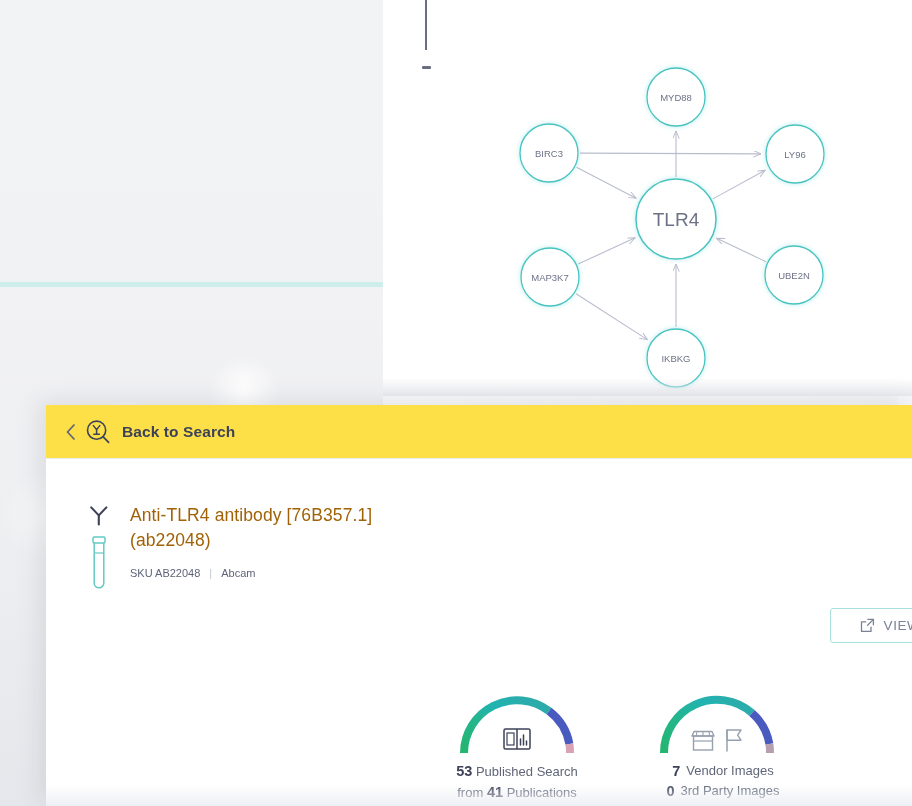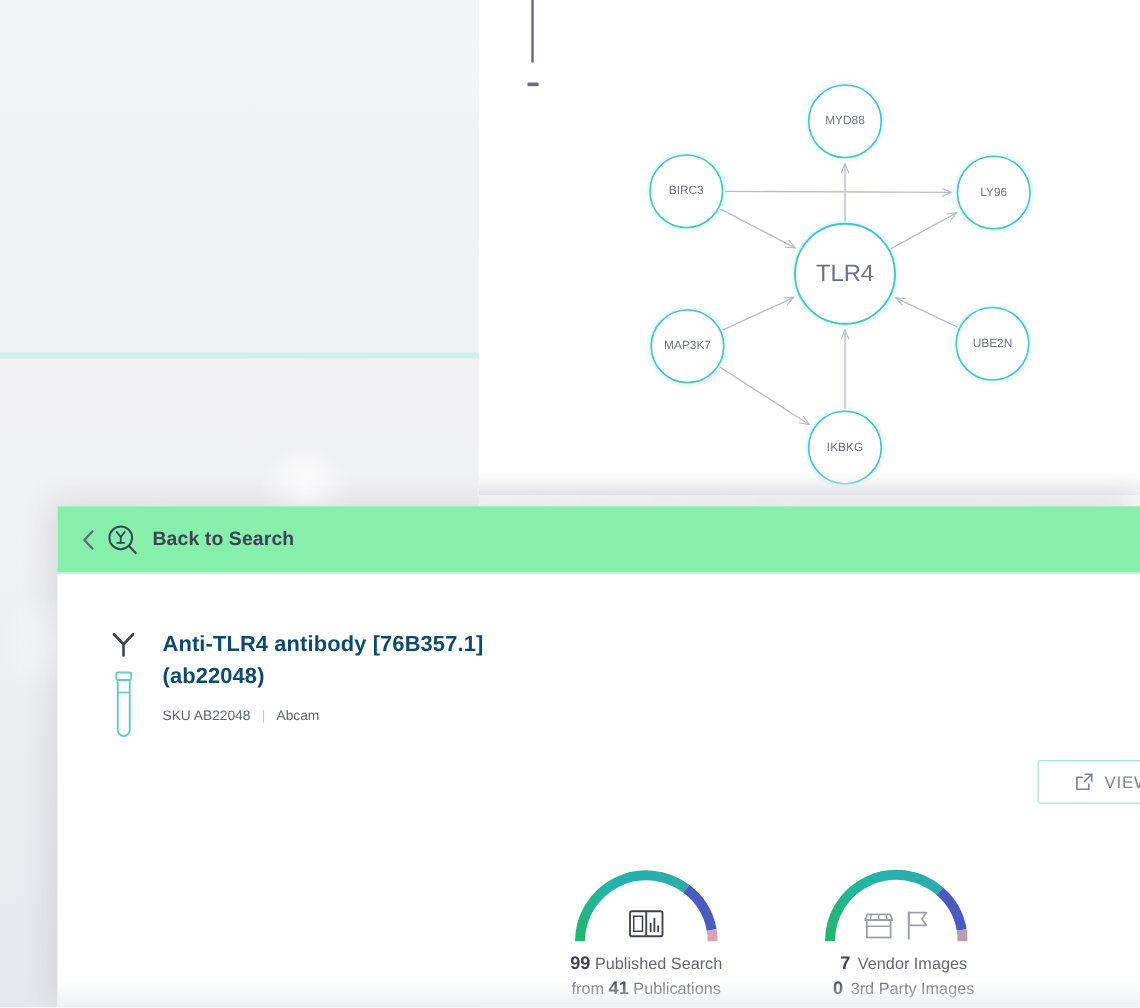--- a/index.html
+++ b/index.html
@@ -128,21 +128,21 @@
     background: #ffffff;
     box-shadow: -6px -4px 22px rgba(80,84,104,0.13);
   }
 
   .card-header {
     height: 54px;
     display: flex;
     align-items: center;
     padding-left: 17px;
     border-bottom: 1px solid #eceef1;
-    background: #86efac;
+    background: #fde047;
   }
 
   .chev-back {
     width: 16px;
     height: 22px;
     flex: 0 0 auto;
     margin-right: 5px;
   }
 
   .search-ab-icon { width: 28px; height: 28px; flex: 0 0 auto; }
@@ -166,23 +166,23 @@
   .product-icons {
     width: 42px;
     flex: 0 0 auto;
     padding-top: 2px;
   }
 
   .product-text { padding-left: 1px; }
 
   .product-title {
     font-size: 17.5px;
-    font-weight: bold;
+    font-weight: normal;
     line-height: 25px;
-    color: #0c4a6e;
+    color: #a16207;
     letter-spacing: .1px;
     max-width: 260px;
   }
 
   .product-meta {
     margin-top: 14px;
     font-size: 11px;
     color: #5d6478;
     display: flex;
     align-items: center;
@@ -404,21 +404,21 @@
                 <line x1="15" y1="4" x2="15" y2="24" stroke="#3d4258" stroke-width="1.5"></line>
                 <rect x="5" y="8" width="7" height="12" fill="none" stroke="#3d4258" stroke-width="1.2"></rect>
                 <line x1="18.5" y1="20" x2="18.5" y2="14" stroke="#3d4258" stroke-width="1.5" stroke-linecap="round"></line>
                 <line x1="21.5" y1="20" x2="21.5" y2="10" stroke="#3d4258" stroke-width="1.5" stroke-linecap="round"></line>
                 <line x1="24.5" y1="20" x2="24.5" y2="16" stroke="#3d4258" stroke-width="1.5" stroke-linecap="round"></line>
               </svg>
             </div>
           </div>
           <div class="gauge-lines">
             <div class="gauge-line">
-              <span class="num">99</span>
+              <span class="num">53</span>
               <span>Published Search</span>
             </div>
             <div class="gauge-line">
               <span>from</span>
               <span class="num">41</span>
               <span>Publications</span>
             </div>
           </div>
         </div>
 

